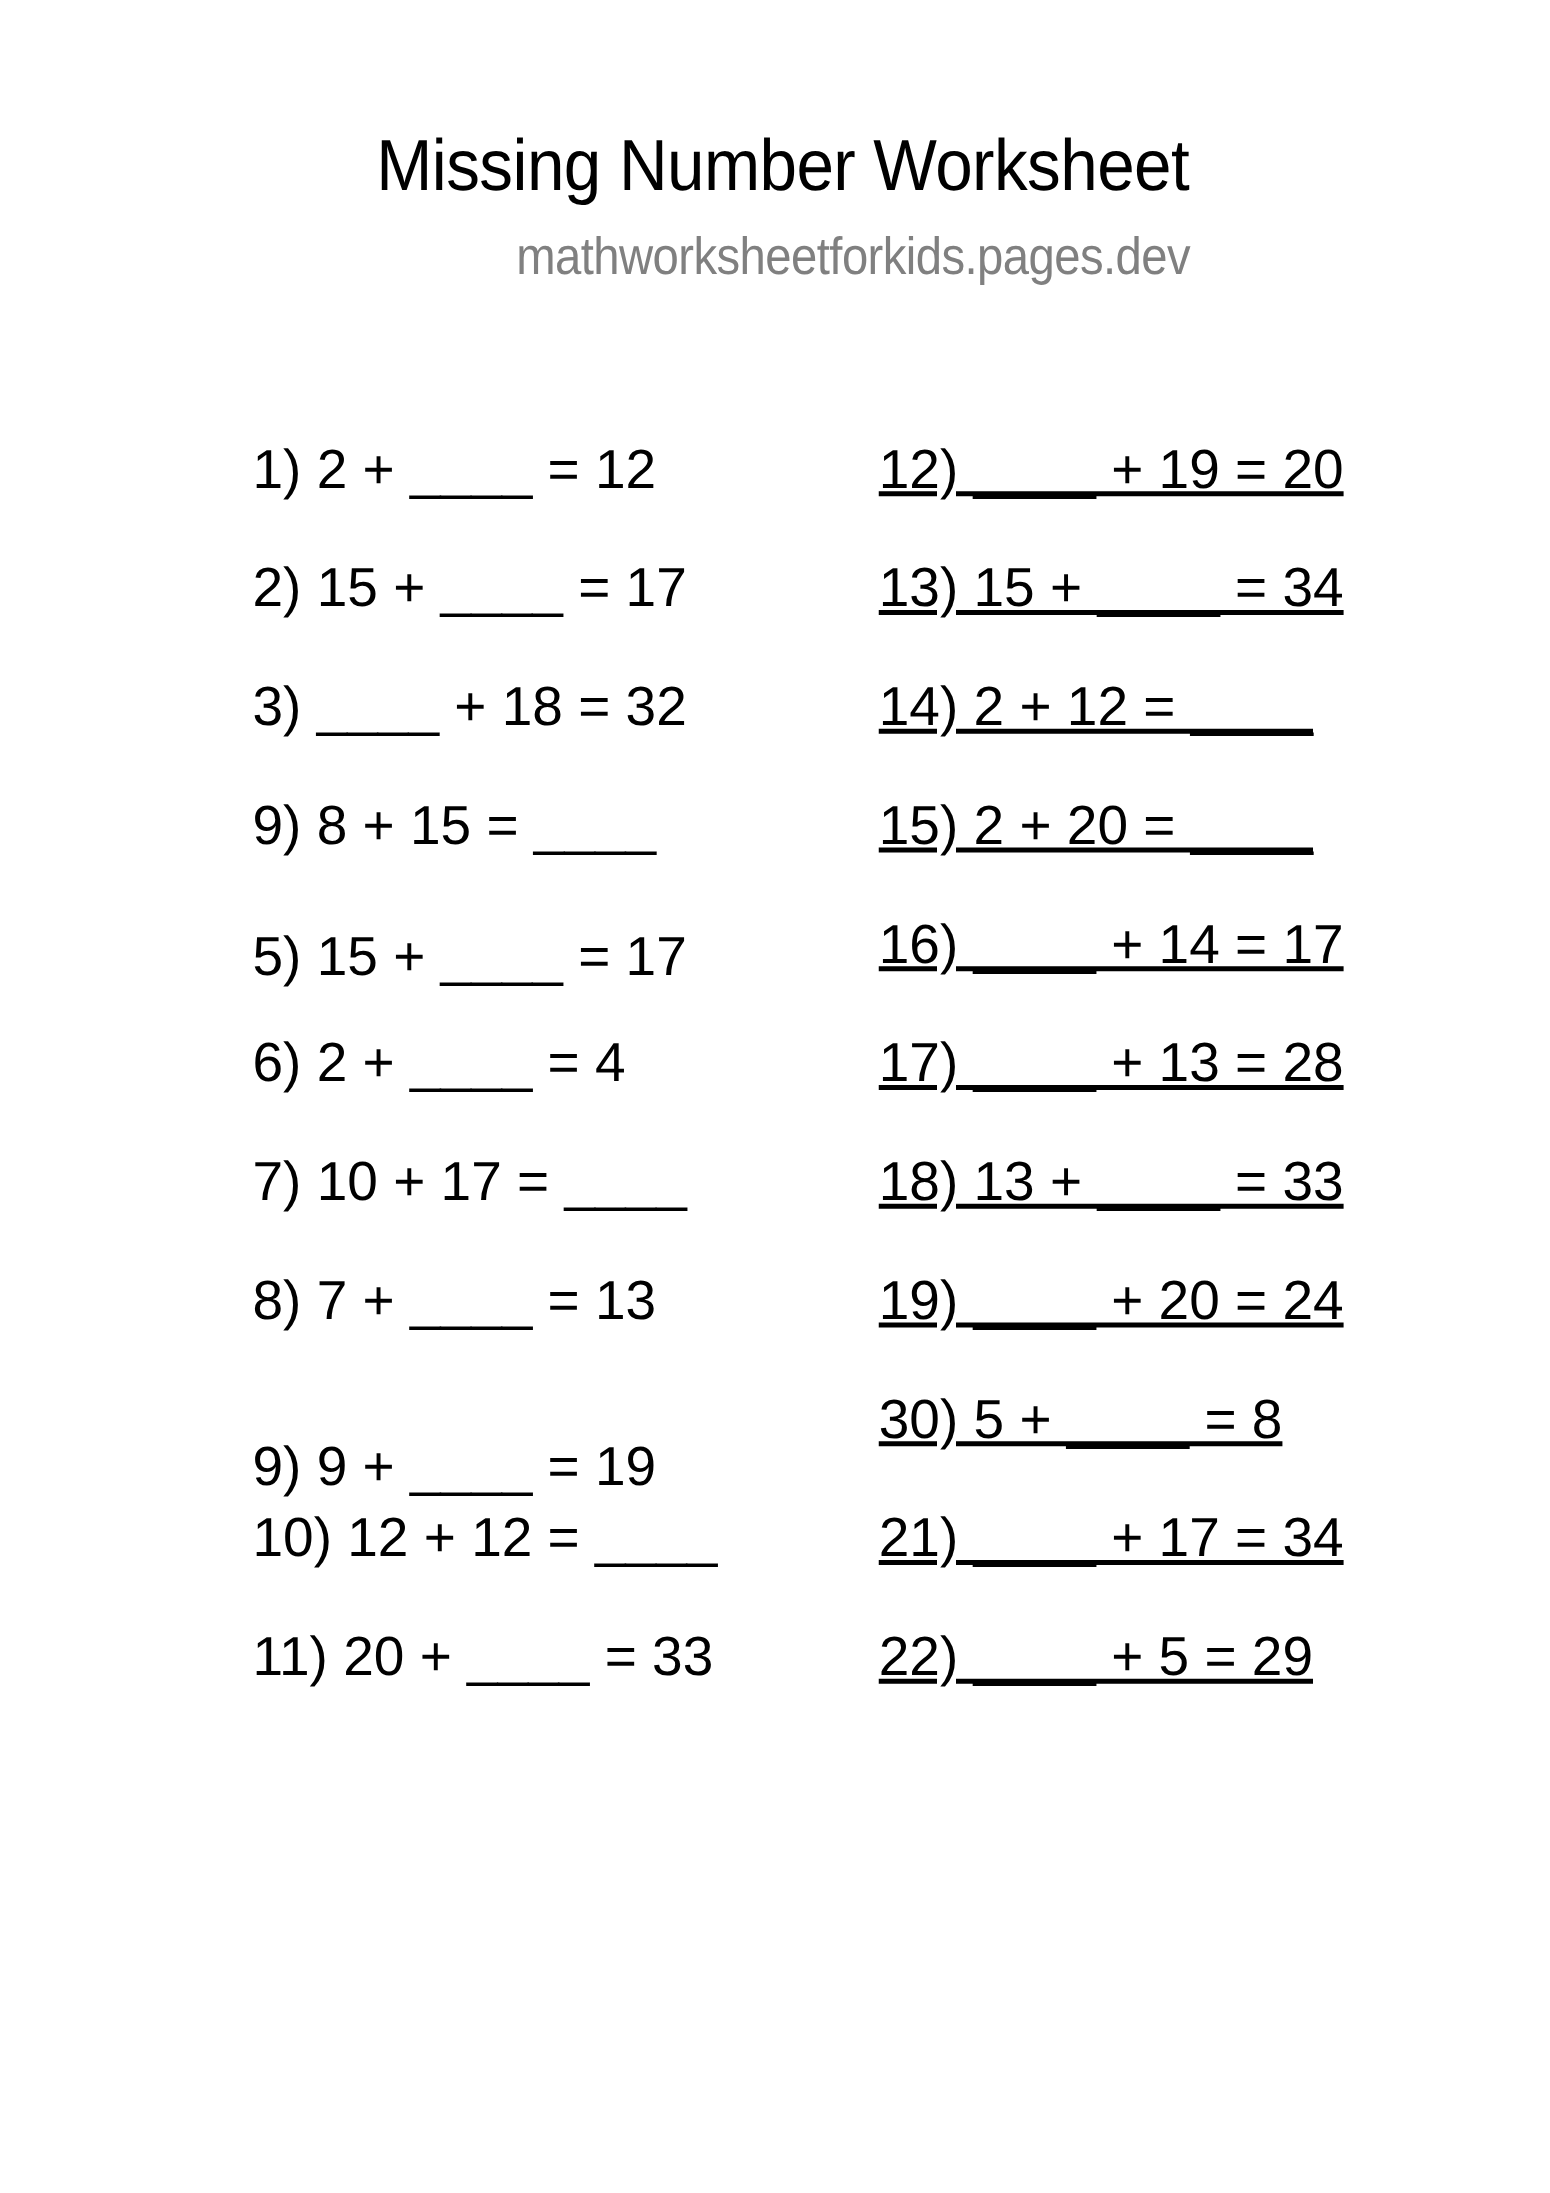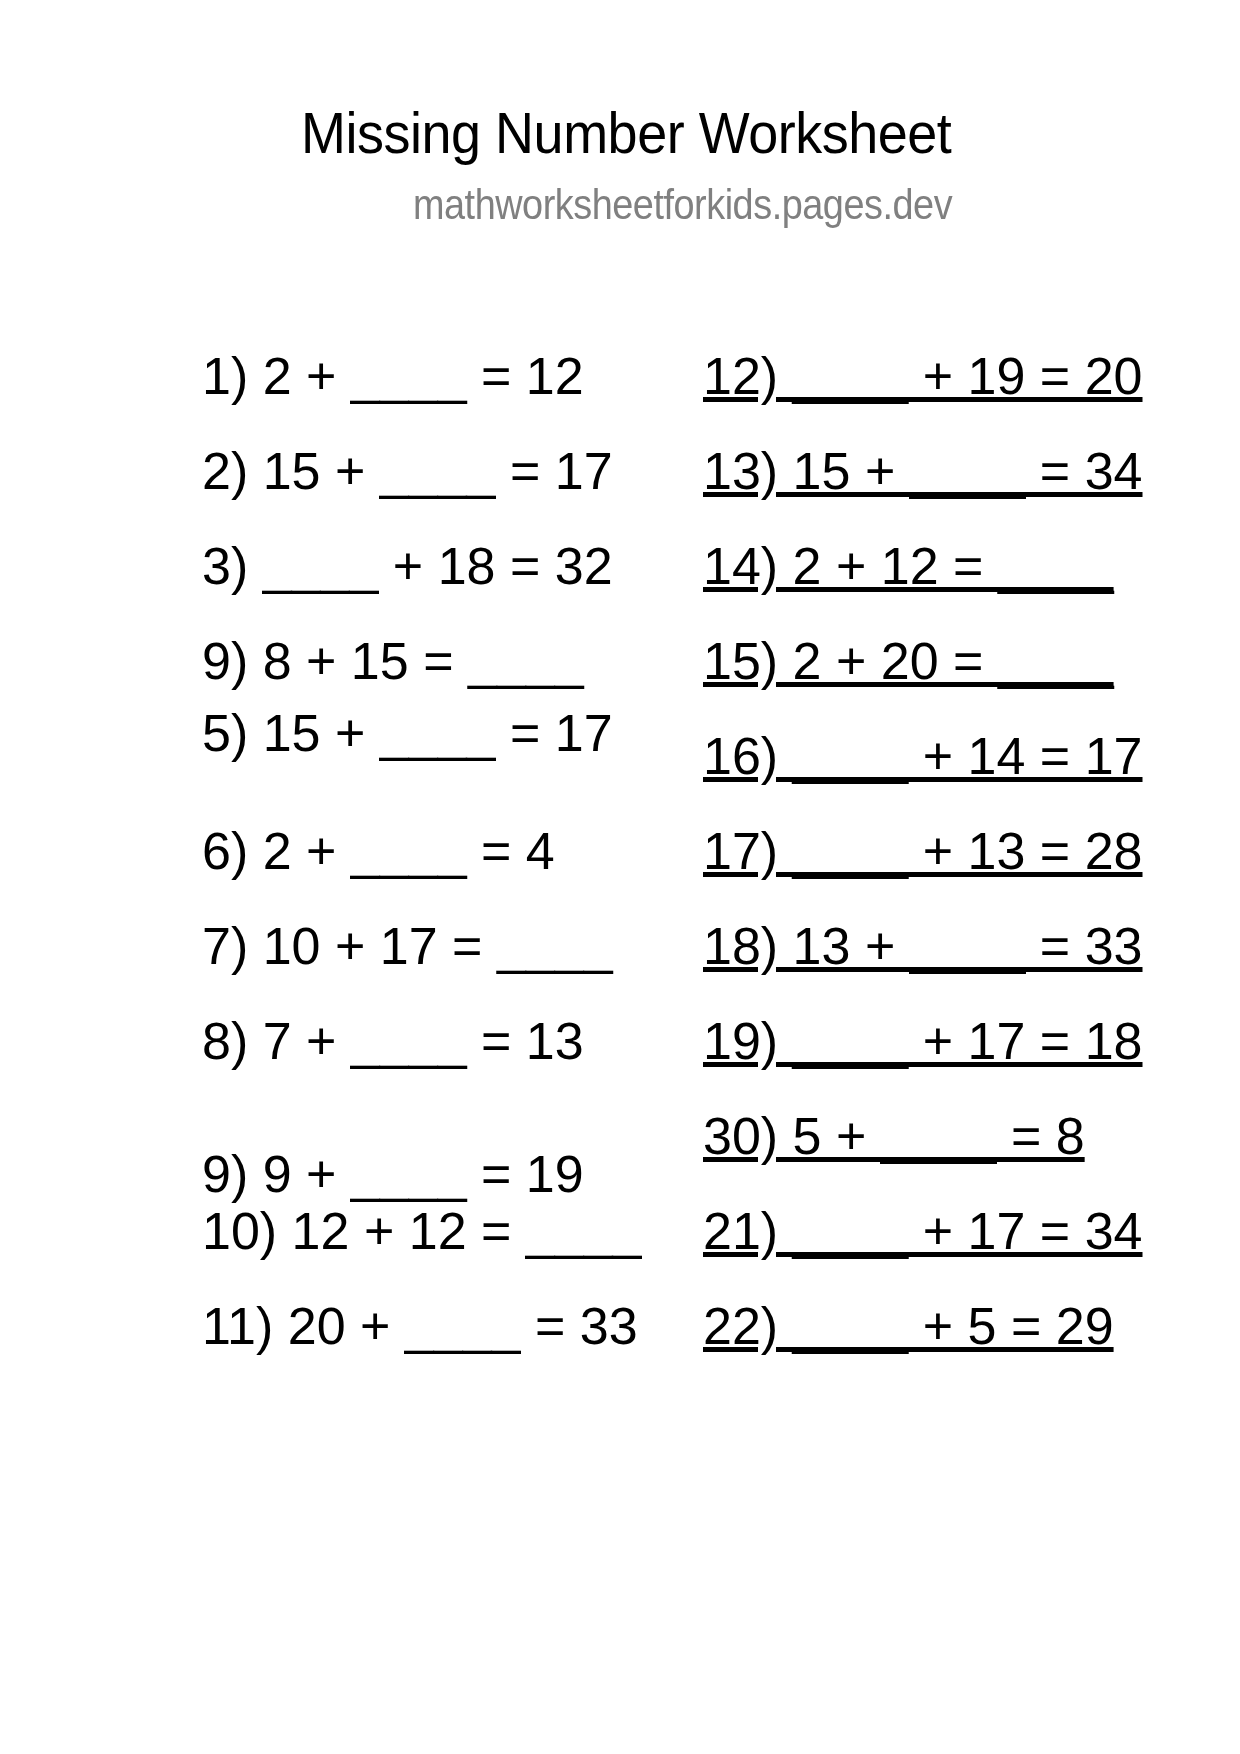--- a/index.html
+++ b/index.html
@@ -2,51 +2,51 @@
 <html><head>
   <meta charset="utf-8">
   <style>
     html, body { margin: 0; padding: 0; background: #ffffff; }
     body { width: 1240px; height: 1754px; position: relative; overflow: hidden;
            font-family: "Liberation Sans", sans-serif; color: #000; }
     .title { position: absolute; left: 301px; top: 98px; font-size: 58px; line-height: 70px;
              white-space: nowrap; transform-origin: left top; transform: scaleX(0.93); letter-spacing: -0.5px; }
     .url { position: absolute; left: 413px; top: 180px; font-size: 42px; line-height: 50px;
            color: #808080; white-space: nowrap; transform-origin: left top; transform: scaleX(0.9); letter-spacing: -0.5px; }
-    .problem { position: absolute; font-size: 52px; line-height: 52px; white-space: pre; }
+    .problem { position: absolute; font-size: 44px; line-height: 52px; white-space: pre; }
     .col-left { left: 202px; }
     .col-right { left: 703px; text-decoration: underline; }
   </style>
 </head>
 <body>
 
 <div>
   <div class="title">Missing Number Worksheet</div>
   <div class="url">mathworksheetforkids.pages.dev</div>
 
   <div>
     <div class="problem col-left" style="top:350px">1) 2 + ____ = 12</div>
     <div class="problem col-left" style="top:445px">2) 15 + ____ = 17</div>
     <div class="problem col-left" style="top:540px">3) ____ + 18 = 32</div>
     <div class="problem col-left" style="top:635px">9) 8 + 15 = ____</div>
-    <div class="problem col-left" style="top:707px">5) 15 + ____ = 17</div>
+    <div class="problem col-left" style="top:740px">5) 15 + ____ = 17</div>
     <div class="problem col-left" style="top:825px">6) 2 + ____ = 4</div>
     <div class="problem col-left" style="top:920px">7) 10 + 17 = ____</div>
     <div class="problem col-left" style="top:1015px">8) 7 + ____ = 13</div>
     <div class="problem col-left" style="top:1148px">9) 9 + ____ = 19</div>
     <div class="problem col-left" style="top:1205px">10) 12 + 12 = ____</div>
     <div class="problem col-left" style="top:1300px">11) 20 + ____ = 33</div>
   </div>
 
   <div>
     <div class="problem col-right" style="top:350px">12) ____ + 19 = 20</div>
     <div class="problem col-right" style="top:445px">13) 15 + ____ = 34</div>
     <div class="problem col-right" style="top:540px">14) 2 + 12 = ____</div>
     <div class="problem col-right" style="top:635px">15) 2 + 20 = ____</div>
     <div class="problem col-right" style="top:730px">16) ____ + 14 = 17</div>
     <div class="problem col-right" style="top:825px">17) ____ + 13 = 28</div>
     <div class="problem col-right" style="top:920px">18) 13 + ____ = 33</div>
-    <div class="problem col-right" style="top:1015px">19) ____ + 17 = 18</div>
+    <div class="problem col-right" style="top:1015px">19) ____ + 20 = 24</div>
     <div class="problem col-right" style="top:1110px">30) 5 + ____ = 8</div>
     <div class="problem col-right" style="top:1205px">21) ____ + 17 = 34</div>
     <div class="problem col-right" style="top:1300px">22) ____ + 5 = 29</div>
   </div>
 </div>
 
 </body></html>

